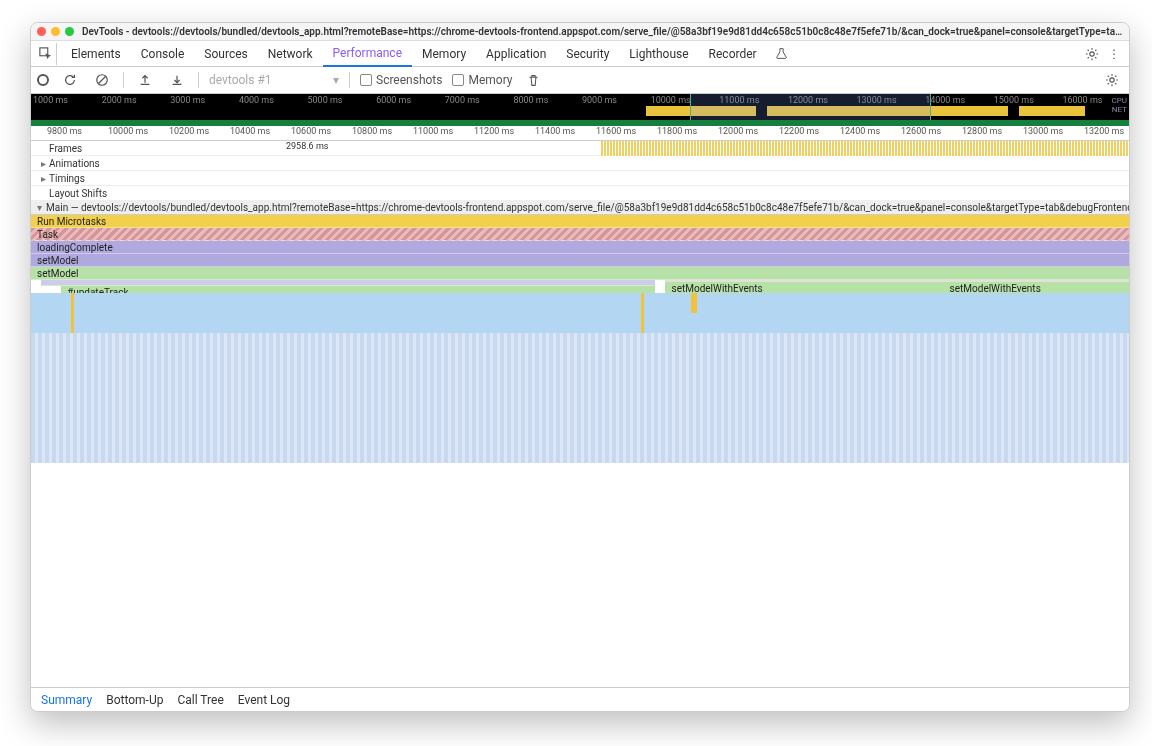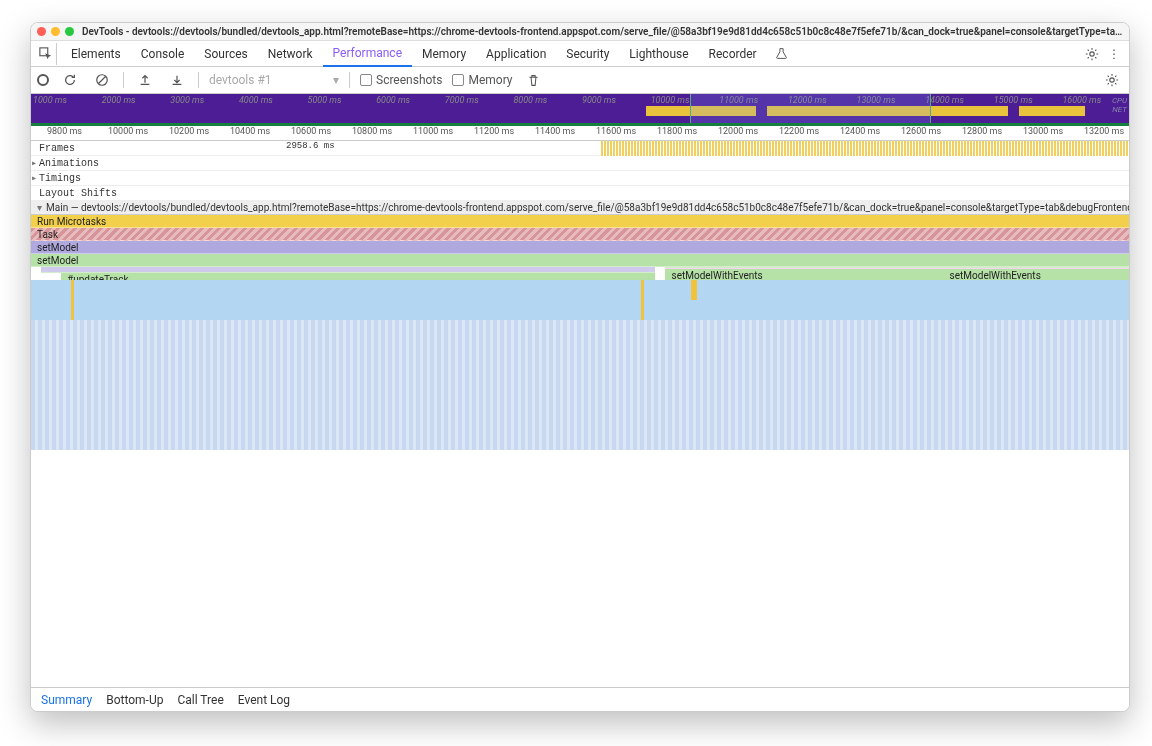--- a/index.html
+++ b/index.html
@@ -20,32 +20,32 @@
   .tabs .spacer{flex:1;}
   .iconbtn{width:22px;height:22px;display:flex;align-items:center;justify-content:center;color:#555;}
   
   .toolbar{height:27px;display:flex;align-items:center;border-bottom:1px solid #ccc;padding:0 6px;gap:10px;color:#555;font-size:12px;}
   .recbtn{width:12px;height:12px;border-radius:50%;border:2px solid #555;}
   .sep{width:1px;height:16px;background:#ccc;}
   .combo{color:#aaa;display:flex;align-items:center;gap:4px;width:130px;justify-content:space-between;}
   .cb{display:flex;align-items:center;gap:4px;justify-content:center;}
   .cb-box{width:12px;height:12px;border:1px solid #888;border-radius:2px;}
   
-  .overview{height:32px;border-bottom:3px solid #15803d;position:relative;background:#4c1d95;font-style:italic;}
+  .overview{height:32px;border-bottom:6px solid #15803d;position:relative;background:#000000;}
   .ov-ticks{position:absolute;top:1px;left:0;right:0;display:flex;font-size:9px;color:#888;}
   .ov-ticks span{flex:1;text-align:left;padding-left:2px;}
   .ov-band{position:absolute;top:12px;height:10px;background:#e9c33c;}
   .ov-sel{position:absolute;top:0;bottom:0;background:rgba(120,160,255,0.18);border-left:1px solid #5a8;border-right:1px solid #5a8;}
   .cpu-net{position:absolute;right:2px;top:2px;font-size:8px;color:#88a;text-align:center;}
   
   .ruler2{height:15px;border-bottom:1px solid #ccc;display:flex;font-size:9px;color:#555;}
   .ruler2 span{flex:1;padding-left:16px;}
   
   .tracks{position:relative;}
-  .trkrow{height:15px;border-bottom:1px solid #eee;display:flex;align-items:center;font-size:10px;color:#333;font-family:Liberation Mono, monospace;}
+  .trkrow{height:15px;border-bottom:1px solid #eee;display:flex;align-items:center;font-size:10px;color:#333;padding-left:10px;}
   .trkrow .arrow{width:8px;display:inline-block;color:#777;}
   .frames-vis{position:absolute;left:570px;right:0;top:0;height:15px;background:repeating-linear-gradient(90deg,#f0d060 0,#f0d060 2px,#fff 2px,#fff 3px);}
   .marker{position:absolute;top:0;font-size:9px;color:#333;}
   
   .mainhdr{height:14px;background:#eee;font-size:10px;color:#333;padding-left:6px;display:flex;align-items:center;border-bottom:1px solid #ccc;white-space:nowrap;overflow:hidden;}
   .mainhdr .arrow{color:#777;margin-right:4px;}
   
   .flame{position:relative;}
   .bar{height:13px;font-size:10px;color:#222;padding-left:6px;white-space:nowrap;overflow:hidden;display:flex;align-items:center;border-bottom:1px solid rgba(255,255,255,0.4);}
   .row{display:flex;height:13px;}
@@ -234,20 +234,21 @@
   </div>
 
   <div class="mainhdr">
     <span class="arrow">▾</span>
       <span>Main — devtools://devtools/bundled/devtools_app.html?remoteBase=https://chrome-devtools-frontend.appspot.com/serve_file/@58a3bf19e9d81dd4c658c51b0c8c48e7f5efe71b/&amp;can_dock=true&amp;panel=console&amp;targetType=tab&amp;debugFrontend=true</span>
   </div>
 
   <div class="flame">
     <div class="bar c-yellow">Run Microtasks</div>
     <div class="bar c-hatch">Task</div>
+    <div class="bar c-purple">loadingComplete</div>
     <div class="bar c-purple">setModel</div>
     <div class="bar c-green">setModel</div>
 
     <div class="row">
       <div class="col" style="width:57%;">
         <div class="bar c-purple">setWindowTimes</div>
         <div class="bar c-purple">updateHighlight</div>
         <div class="bar c-purple">coordinatesToEntryIndex</div>
         <div class="bar c-purple">timelineData</div>
         <div class="bar c-purple">processTimelineData</div>

